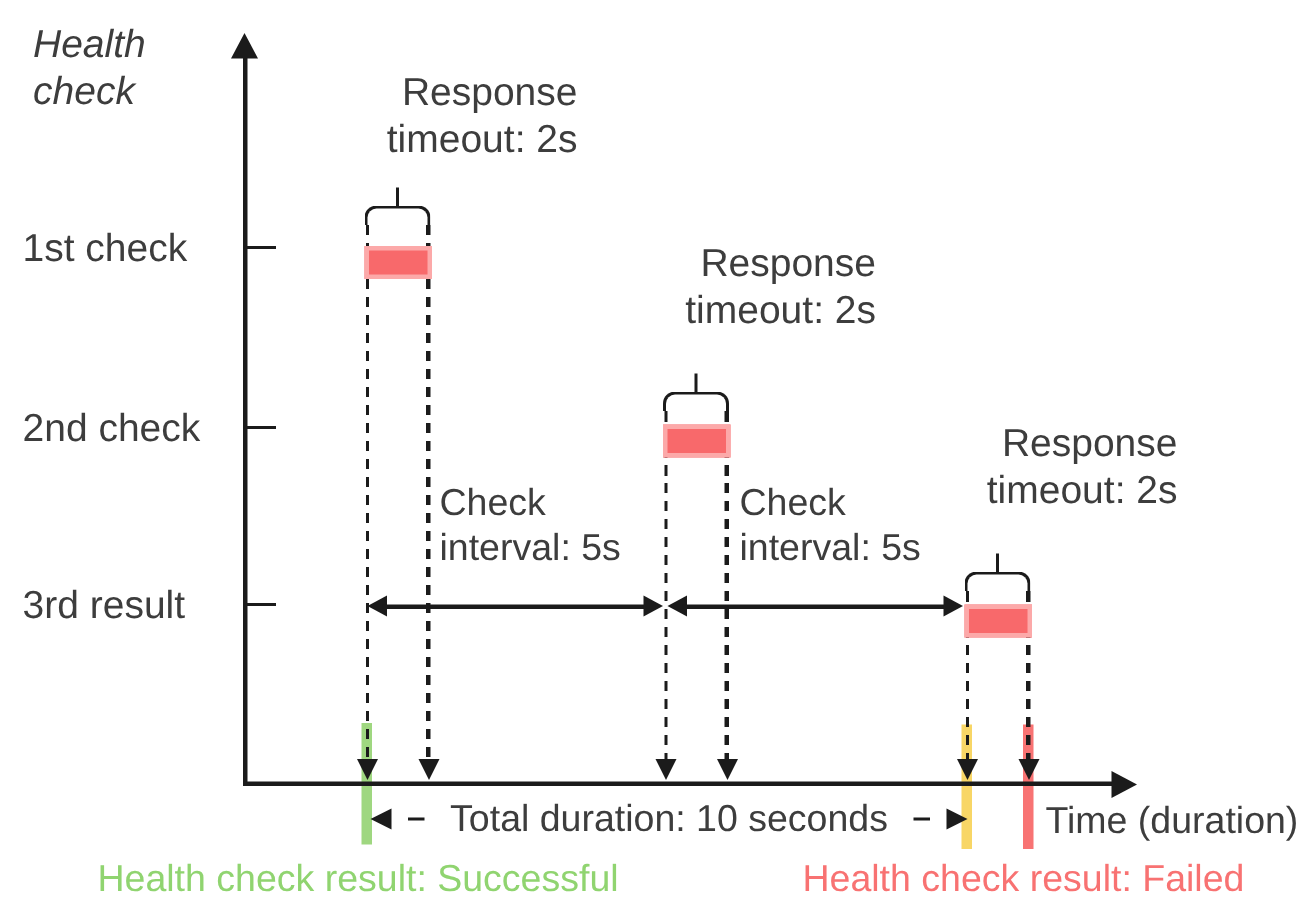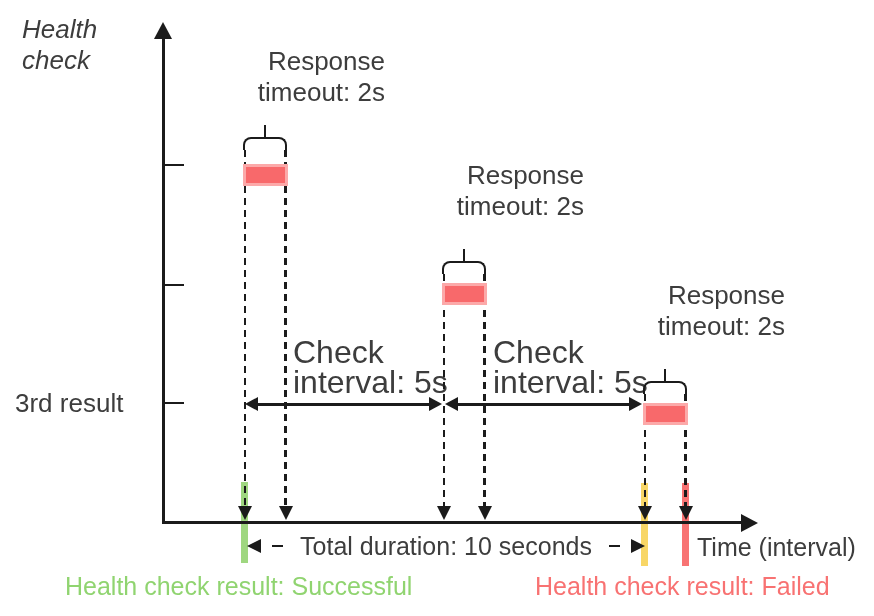--- a/index.html
+++ b/index.html
@@ -50,21 +50,21 @@
   .c3 .timeout-bar{left:643px;top:403px}.c3 .timeout-label{left:545px;top:280px}
 
   
   .iv-line{position:absolute;top:403px;height:2.5px;background:#1b1b1b;z-index:4;}
   .iv-left{position:absolute;top:396.5px;width:0;height:0;z-index:4;
     border-top:7px solid transparent;border-bottom:7px solid transparent;border-right:13px solid #1b1b1b;}
   .iv-right{position:absolute;top:396.5px;width:0;height:0;z-index:4;
     border-top:7px solid transparent;border-bottom:7px solid transparent;border-left:13px solid #1b1b1b;}
   .iv1 .iv-line{left:255px;width:178px}.iv1 .iv-left{left:245px}.iv1 .iv-right{left:429px}
   .iv2 .iv-line{left:455px;width:178px}.iv2 .iv-left{left:445px}.iv2 .iv-right{left:629px}
-  .interval-label{position:absolute;top:337px;font-size:32px;line-height:30px;}
+  .interval-label{position:absolute;top:320px;font-size:25px;line-height:30px;}
   .interval-label.i1{left:293px}.interval-label.i2{left:493px}
 
   
   .total-duration{position:absolute;left:247px;top:533px;width:398px;height:26px;
     display:flex;align-items:center;z-index:4;gap:11px;}
   .td-tri-left{width:0;height:0;border-top:7.5px solid transparent;border-bottom:7.5px solid transparent;
     border-right:14px solid #1b1b1b;}
   .td-tri-right{width:0;height:0;border-top:7.5px solid transparent;border-bottom:7.5px solid transparent;
     border-left:14px solid #1b1b1b;}
   .td-line{flex:1;height:2.5px;background:#1b1b1b;}
@@ -86,22 +86,24 @@
 
   <div class="y-axis"></div>
   <div class="y-arrowhead"></div>
   <div class="x-axis"></div>
   <div class="x-arrowhead"></div>
   <div class="tick t1"></div>
   <div class="tick t2"></div>
   <div class="tick t3"></div>
 
   <div class="chart-title">Health check</div>
+  <div class="row-label r1">1st check</div>
+  <div class="row-label r2">2nd check</div>
   <div class="row-label r3">3rd result</div>
-  <div class="x-axis-label">Time (interval)</div>
+  <div class="x-axis-label">Time (duration)</div>
 
   <div class="check c1">
     <div class="timeout-label">
       <div>Response</div>
       <div>timeout: 2s</div>
     </div>
     <div class="bracket-stem"></div>
     <div class="bracket"></div>
     <div class="dashline l"></div>
     <div class="dashline r"></div>

